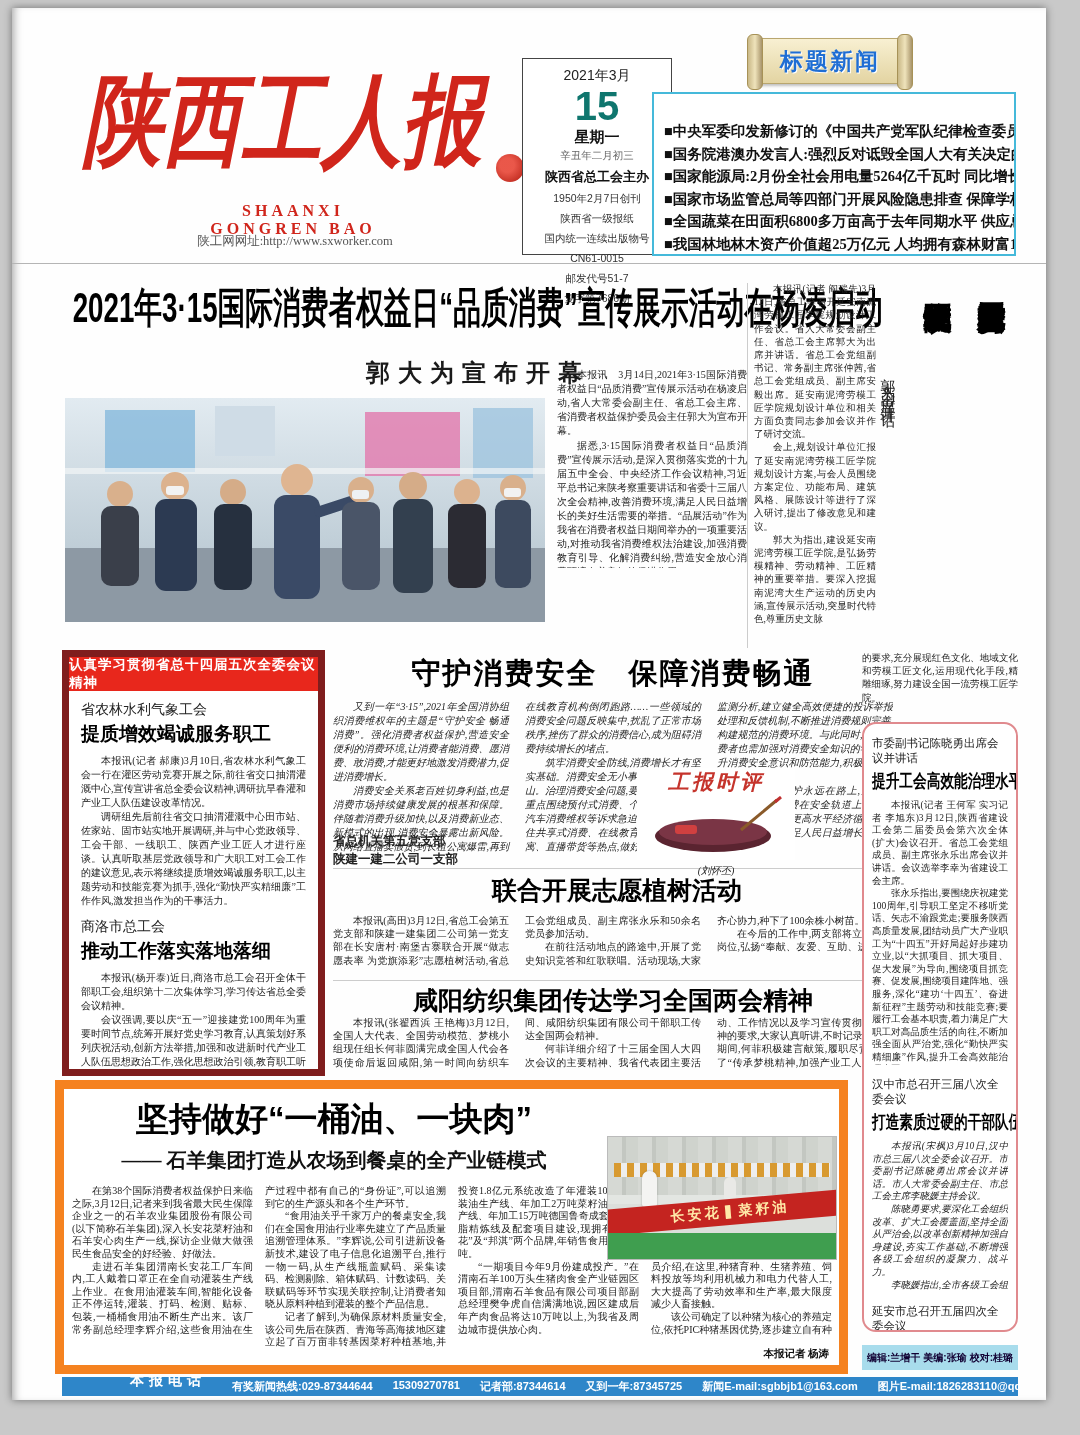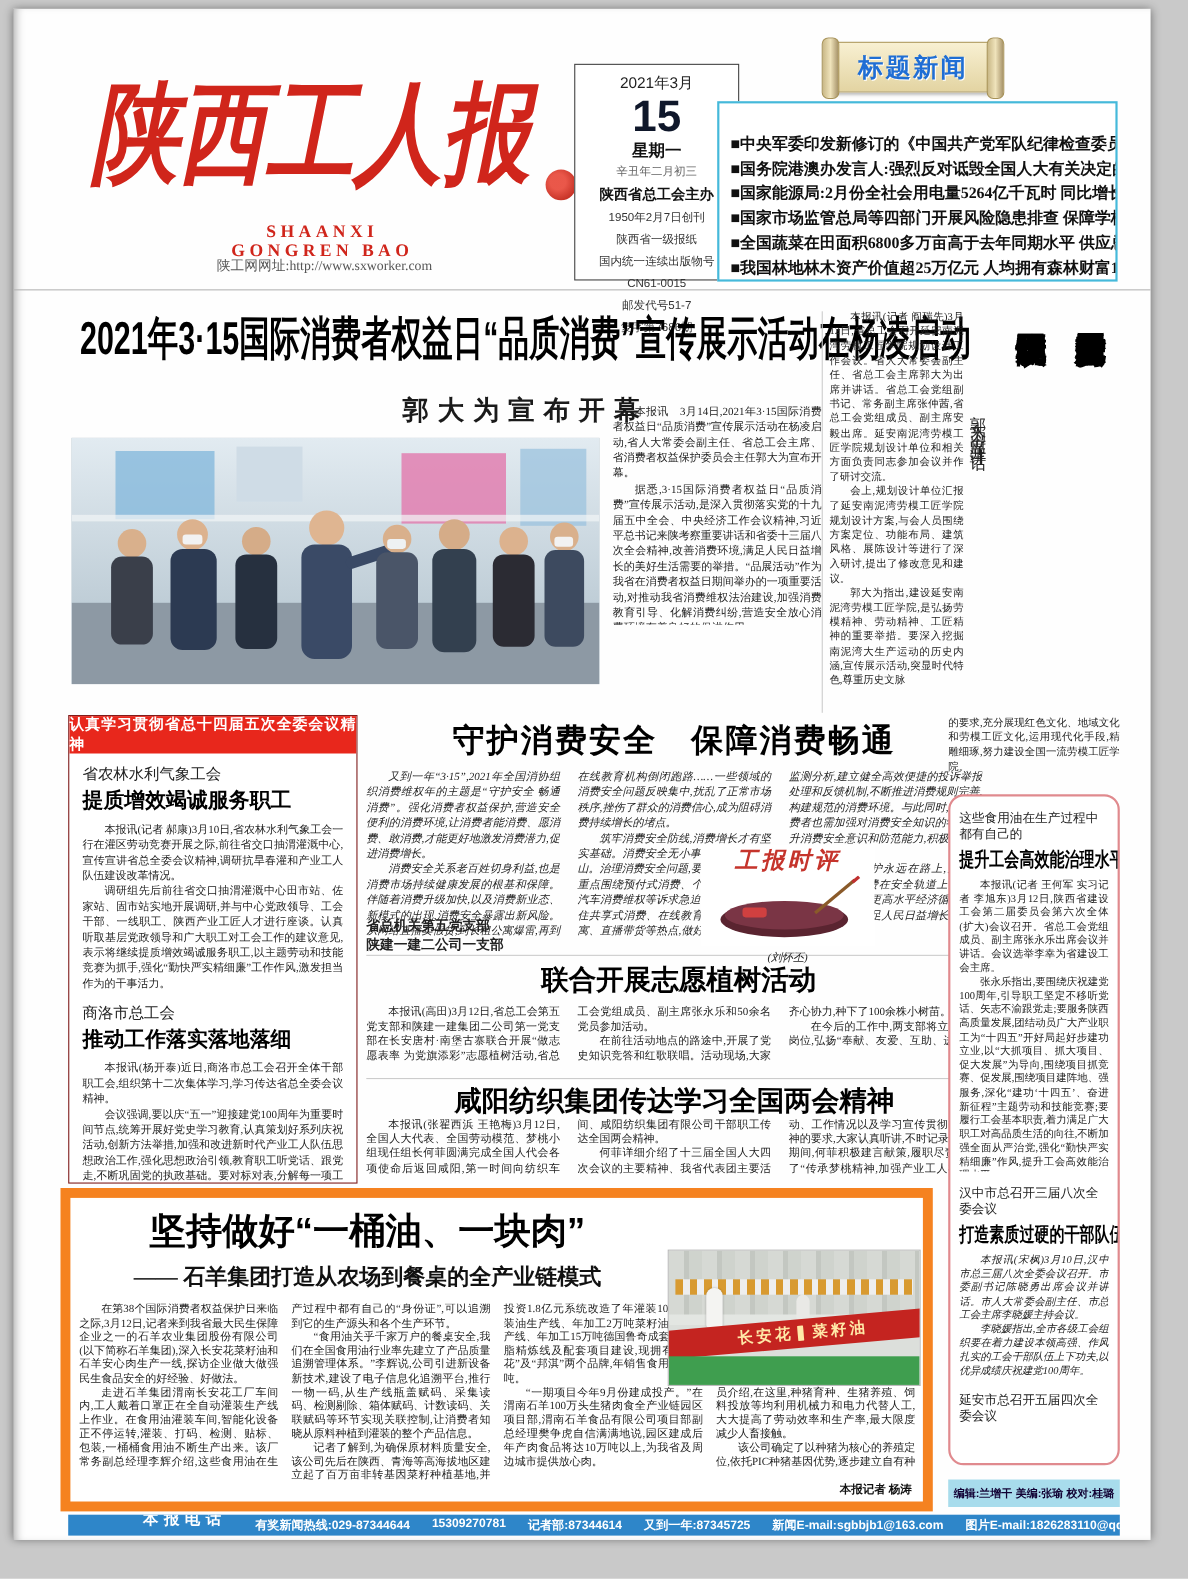--- a/index.html
+++ b/index.html
@@ -13,21 +13,21 @@
       font-family:"DejaVu Serif",serif;font-weight:bold;font-style:italic;font-size:100px;
       white-space:nowrap;transform:scaleX(.8);transform-origin:left top;line-height:140px;}
   .masthead-pinyin{left:181px;top:194px;width:200px;text-align:center;color:#d0251b;
       font-weight:bold;font-size:16px;letter-spacing:4px;font-family:"Liberation Serif",serif;}
   .masthead-url{left:168px;top:225px;width:230px;text-align:center;color:#555;font-size:12.5px;}
   .red-seal{left:484px;top:146px;width:28px;height:28px;border-radius:50%;
       background:radial-gradient(circle at 40% 40%, #e8493a 30%, #c01f12 75%);opacity:.92;}
   .datebox{left:510px;top:50px;width:150px;height:197px;border:1px solid #444;background:#fff;
       text-align:center;padding-top:8px;box-sizing:border-box;font-family:"Liberation Sans",sans-serif;}
   .datebox .d1{font-size:14px;color:#222;}
-  .datebox .day{font-size:40px;font-weight:bold;line-height:42px;color:#0f172a;}
+  .datebox .day{font-size:40px;font-weight:bold;line-height:42px;color:#0f766e;}
   .datebox .wk{font-size:15px;font-weight:bold;margin-top:1px;}
   .datebox .lunar{font-size:10.5px;color:#666;margin-top:2px;}
   .datebox .org{font-size:13px;font-weight:bold;margin-top:5px;}
   .datebox .meta{font-size:10.5px;color:#333;line-height:16px;margin-top:4px;}
   .hnews-box{left:640px;top:84px;width:364px;height:164px;border:2px solid #45b9da;background:#fff;
       box-sizing:border-box;padding:26px 10px 4px 10px;overflow:hidden;}
   .hnews-box p{margin:0;font-size:14.5px;font-weight:bold;line-height:22.5px;color:#101010;
       font-family:"Liberation Serif",serif;white-space:nowrap;}
   .hnews-banner{left:745px;top:30px;width:144px;height:44px;display:flex;align-items:center;justify-content:center;
       background:linear-gradient(#f8f0d2,#e3d4a2);border:1px solid #b9a66f;border-radius:4px;
@@ -51,21 +51,21 @@
       padding:8px 8px;font-size:11px;font-style:italic;color:#333;background:#fff;}
   .col-rule-1{left:735px;top:275px;width:1px;height:365px;background:#ccc;}
   .right-story-body{left:742px;top:275px;width:122px;height:366px;overflow:hidden;}
   .right-story-body p{margin:0;font-size:9.5px;line-height:13.2px;text-align:justify;text-indent:19px;color:#222;}
   .right-story-tail{left:850px;top:644px;width:156px;height:64px;overflow:hidden;}
   .right-story-tail p{margin:0;font-size:9.5px;line-height:13.2px;text-align:justify;color:#222;}
   .vert-subhead{left:866px;top:358px;height:230px;writing-mode:vertical-rl;font-size:15px;letter-spacing:5px;color:#222;}
   .vert-headline{left:890px;top:273px;width:116px;height:370px;writing-mode:vertical-rl;
       font-family:"Liberation Sans","DejaVu Sans",sans-serif;font-weight:bold;font-size:28px;line-height:54px;color:#000;}
   
-  .left-box{left:50px;top:642px;width:263px;height:426px;border:1px solid #7f1d1d;box-sizing:border-box;
+  .left-box{left:50px;top:642px;width:263px;height:426px;border:7px solid #7f1d1d;box-sizing:border-box;
       overflow:hidden;background:#fff;}
   .left-box-banner{height:34px;background:#e8271c;color:#fff;display:flex;align-items:center;justify-content:center;
       font-size:13.5px;font-weight:bold;letter-spacing:1px;font-family:"Liberation Sans",sans-serif;}
   .left-article{padding:10px 12px 0 12px;}
   .left-article .kicker{font-size:14px;color:#222;margin:0 0 2px 0;}
   .left-article .title{font-size:19px;font-weight:bold;margin:0 0 7px 0;color:#000;
       font-family:"Liberation Sans",sans-serif;}
   .left-article p.body{margin:0;font-size:10px;line-height:14px;text-align:justify;text-indent:20px;color:#222;}
   
   .comm-title{left:321px;top:646px;width:560px;text-align:center;font-size:29px;font-weight:bold;
@@ -291,32 +291,33 @@
 
   <div class="abs mid-rule-2"></div>
   <div class="abs ts-title">咸阳纺织集团传达学习全国两会精神</div>
   <div class="abs ts-body">
       <p>本报讯(张翟西浜 王艳梅)3月12日,全国人大代表、全国劳动模范、梦桃小组现任组长何菲圆满完成全国人代会各项使命后返回咸阳,第一时间向纺织车间、咸阳纺织集团有限公司干部职工传达全国两会精神。</p>
       <p>何菲详细介绍了十三届全国人大四次会议的主要精神、我省代表团主要活动、工作情况以及学习宣传贯彻会议精神的要求,大家认真听讲,不时记录。两会期间,何菲积极建言献策,履职尽责,提出了“传承梦桃精神,加强产业工人在岗培训”等建议,受到《工人日报》《陕西工人报》等媒体的广泛关注。</p>
     </div>
 
   <div class="abs pink-box">
     <div class="pk-article">
-      <p class="kicker">这些食用油在生产过程中都有自己的</p>
+      <p class="kicker">市委副书记陈晓勇出席会议并讲话</p>
       <p class="title">提升工会高效能治理水平</p>
       <div class="pbody pb-a">
           <p>本报讯(记者 王何军 实习记者 李旭东)3月12日,陕西省建设工会第二届委员会第六次全体(扩大)会议召开。省总工会党组成员、副主席张永乐出席会议并讲话。会议选举李幸为省建设工会主席。</p>
           <p>张永乐指出,要围绕庆祝建党100周年,引导职工坚定不移听党话、矢志不渝跟党走;要服务陕西高质量发展,团结动员广大产业职工为“十四五”开好局起好步建功立业,以“大抓项目、抓大项目、促大发展”为导向,围绕项目抓竞赛、促发展,围绕项目建阵地、强服务,深化“建功‘十四五’、奋进新征程”主题劳动和技能竞赛;要履行工会基本职责,着力满足广大职工对高品质生活的向往,不断加强全面从严治党,强化“勤快严实精细廉”作风,提升工会高效能治理水平。</p>
         </div>
     </div>
     <div class="pk-article">
       <p class="kicker">汉中市总召开三届八次全委会议</p>
       <p class="title">打造素质过硬的干部队伍</p>
       <div class="pbody pb-b">
           <p>本报讯(宋枫)3月10日,汉中市总三届八次全委会议召开。市委副书记陈晓勇出席会议并讲话。市人大常委会副主任、市总工会主席李晓媛主持会议。</p>
+          <p>陈晓勇要求,要深化工会组织改革、扩大工会覆盖面,坚持全面从严治会,以改革创新精神加强自身建设,夯实工作基础,不断增强各级工会组织的凝聚力、战斗力。</p>
           <p>李晓媛指出,全市各级工会组织要在着力建设本领高强、作风扎实的工会干部队伍上下功夫,以优异成绩庆祝建党100周年。</p>
         </div>
     </div>
     <div class="pk-article">
       <p class="kicker">延安市总召开五届四次全委会议</p>
 
     </div>
   </div>
 
   <div class="abs editors-bar">

